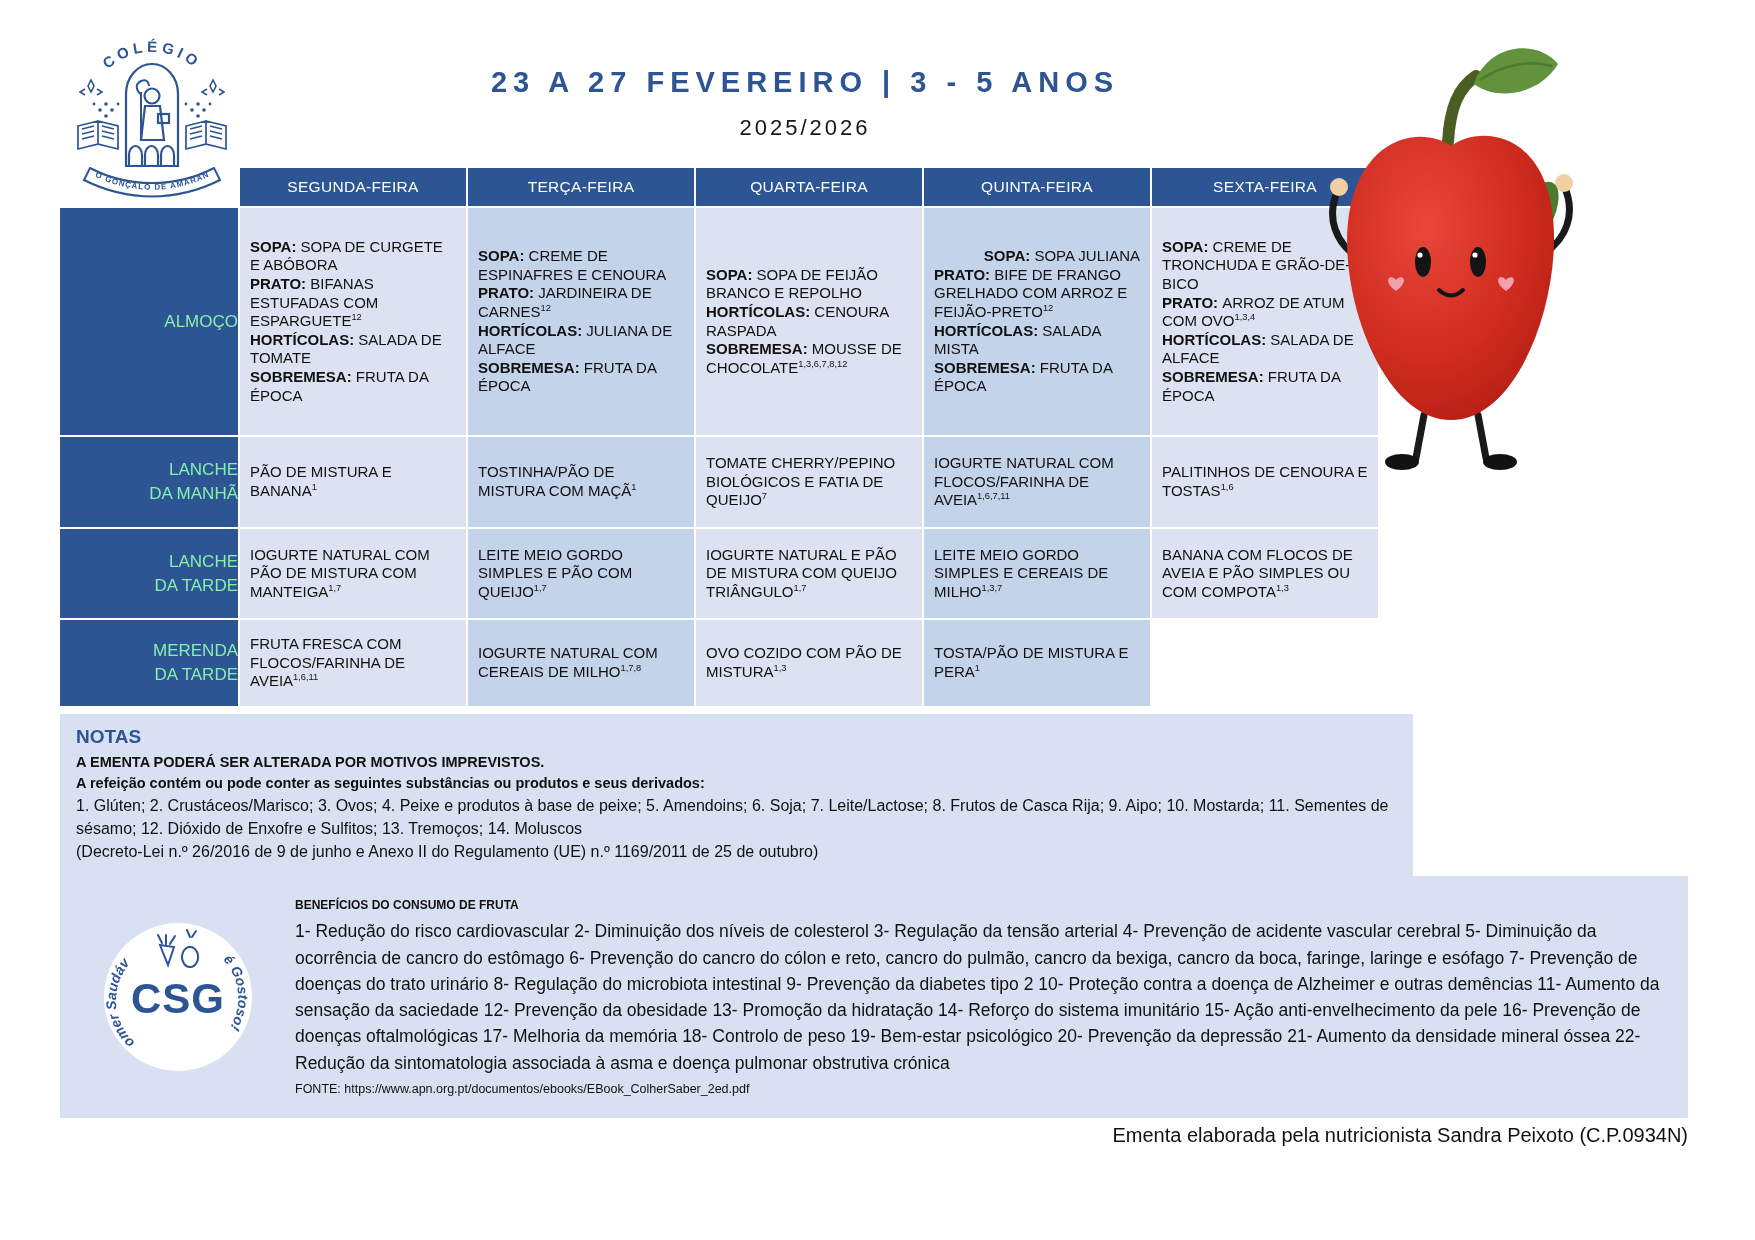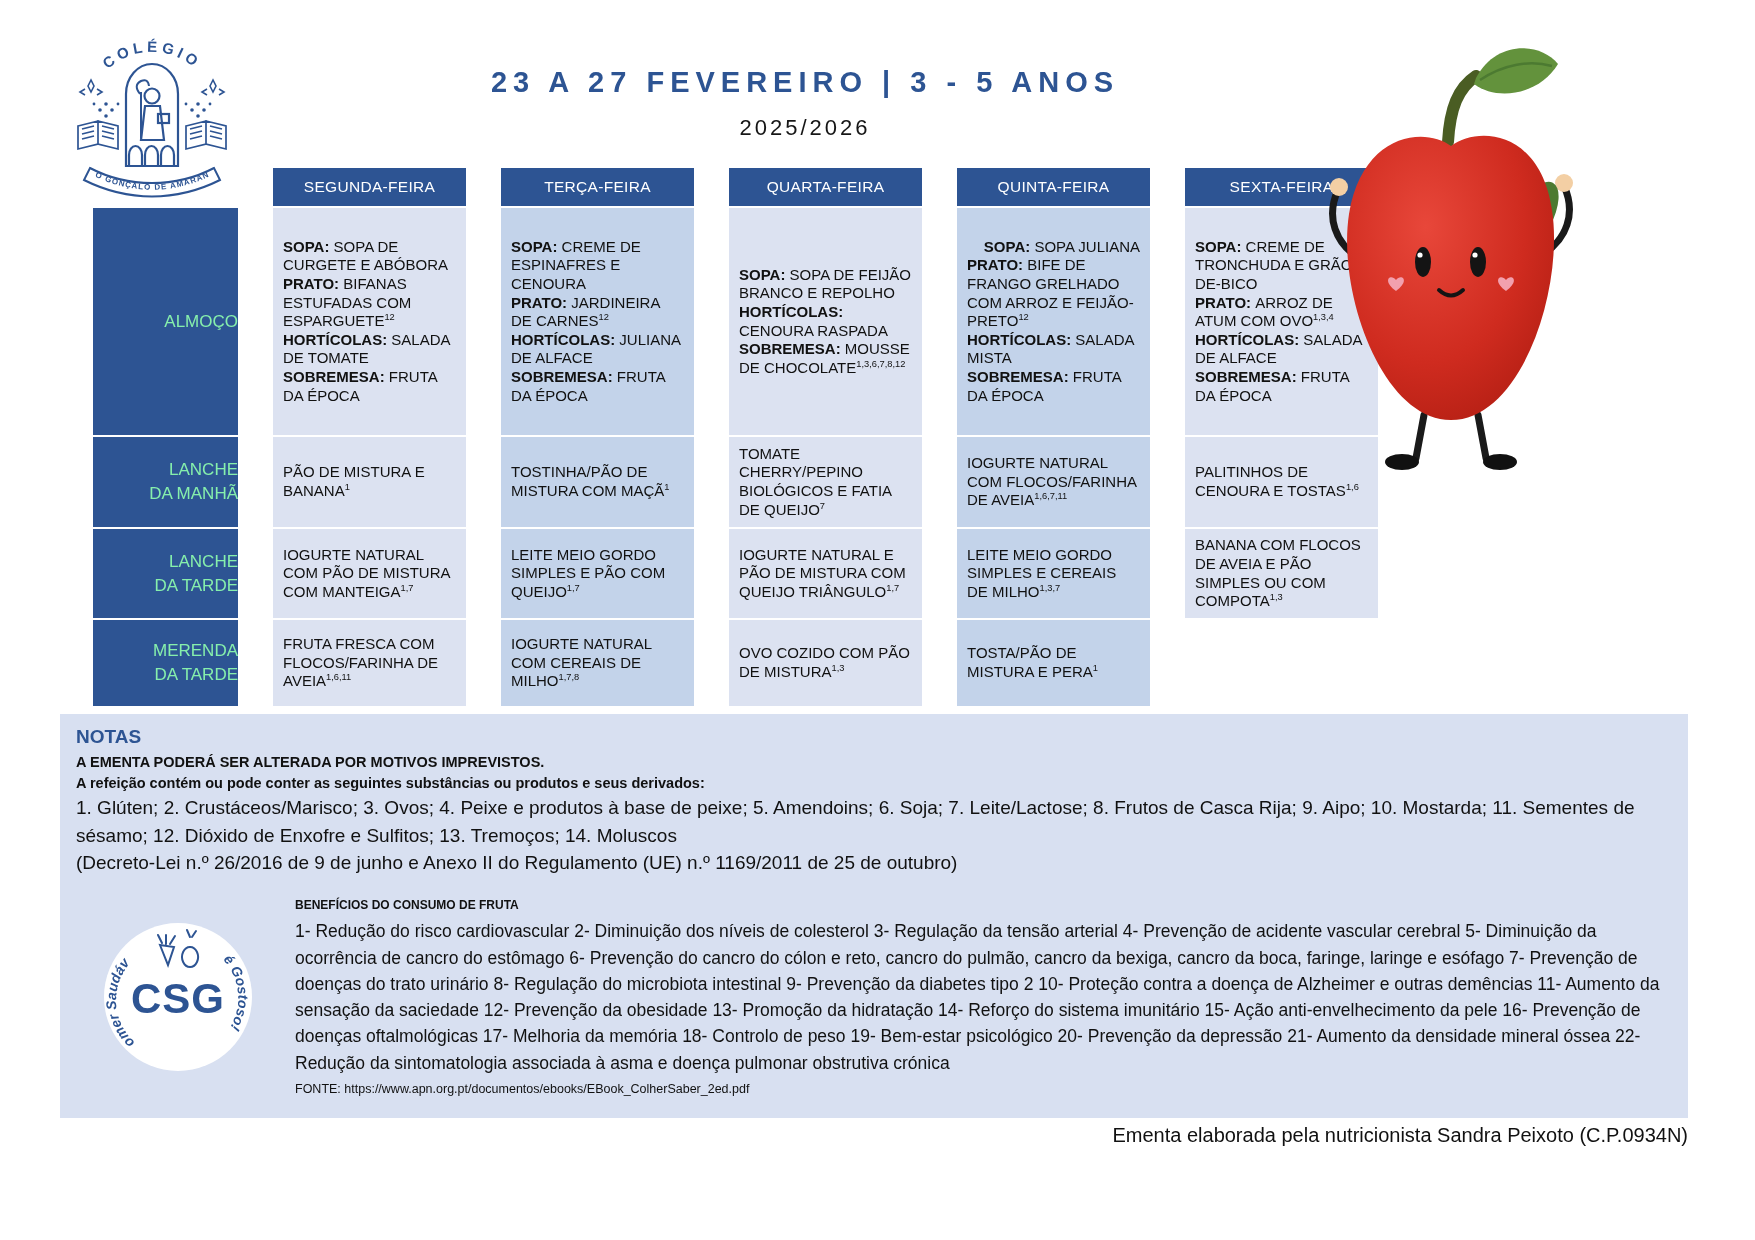--- a/index.html
+++ b/index.html
@@ -17,39 +17,39 @@
   
   .crest{position:absolute;left:70px;top:34px;width:164px;height:168px;}
   .title-wrap{position:absolute;left:240px;top:66px;width:1130px;text-align:center;}
   .main-title{font-size:29px;letter-spacing:6px;color:var(--navy);font-weight:600;}
   .sub-title{font-size:22px;letter-spacing:3px;color:#161616;font-weight:500;margin-top:16px;}
 
   
   #menu-grid{position:absolute;left:60px;top:168px;display:grid;
     grid-template-columns:178px repeat(5,226px);
     grid-template-rows:38px 227px 90px 89px 86px;gap:2px;}
-  .cell{overflow:hidden;margin-left:33px;}
+  .cell{overflow:hidden;}
   .corner{background:transparent;}
   .day-header{background:var(--navy);color:#fff;display:flex;align-items:center;justify-content:center;
     font-size:15.5px;letter-spacing:.3px;}
   .row-label{background:var(--navy);color:#86efac;display:flex;flex-direction:column;justify-content:center;
     padding-left:10px;font-size:17px;line-height:1.4;text-align:right;}
   .body-cell{display:flex;flex-direction:column;justify-content:center;padding:6px 10px;
     font-size:15px;line-height:1.24;color:var(--ink);}
   .colA{background:var(--col-light);}
   .colB{background:var(--col-blue);align-items:flex-end;}
   .body-cell b{font-weight:700;}
   sup{font-size:.62em;vertical-align:super;line-height:0;}
 
   
-  .notes{position:absolute;left:60px;top:714px;width:1628px;background:var(--panel);
+  .notes{position:absolute;left:60px;top:714px;width:1353px;background:var(--panel);
     padding:12px 16px 14px 16px;color:var(--ink);}
   .notes-title{color:var(--navy);font-weight:700;font-size:19px;margin-bottom:4px;}
   .notes-b{font-weight:700;font-size:14.5px;line-height:1.45;}
-  .notes-r{font-size:19px;line-height:1.45;}
+  .notes-r{font-size:16px;line-height:1.45;}
 
   
   .benefits{position:absolute;left:60px;top:876px;width:1628px;min-height:242px;background:var(--panel);
     display:flex;align-items:center;padding:14px 18px 14px 0;}
   .csg-wrap{flex:0 0 235px;display:flex;align-items:center;justify-content:center;}
   .csg-logo{width:152px;height:152px;}
   .benefits-text{flex:1;color:var(--ink);padding-right:6px;}
   .benefits-title{font-weight:700;font-size:12px;margin-bottom:6px;}
   .benefits-body{font-size:17.5px;line-height:1.5;}
   .benefits-source{font-size:12.5px;margin-top:6px;}

